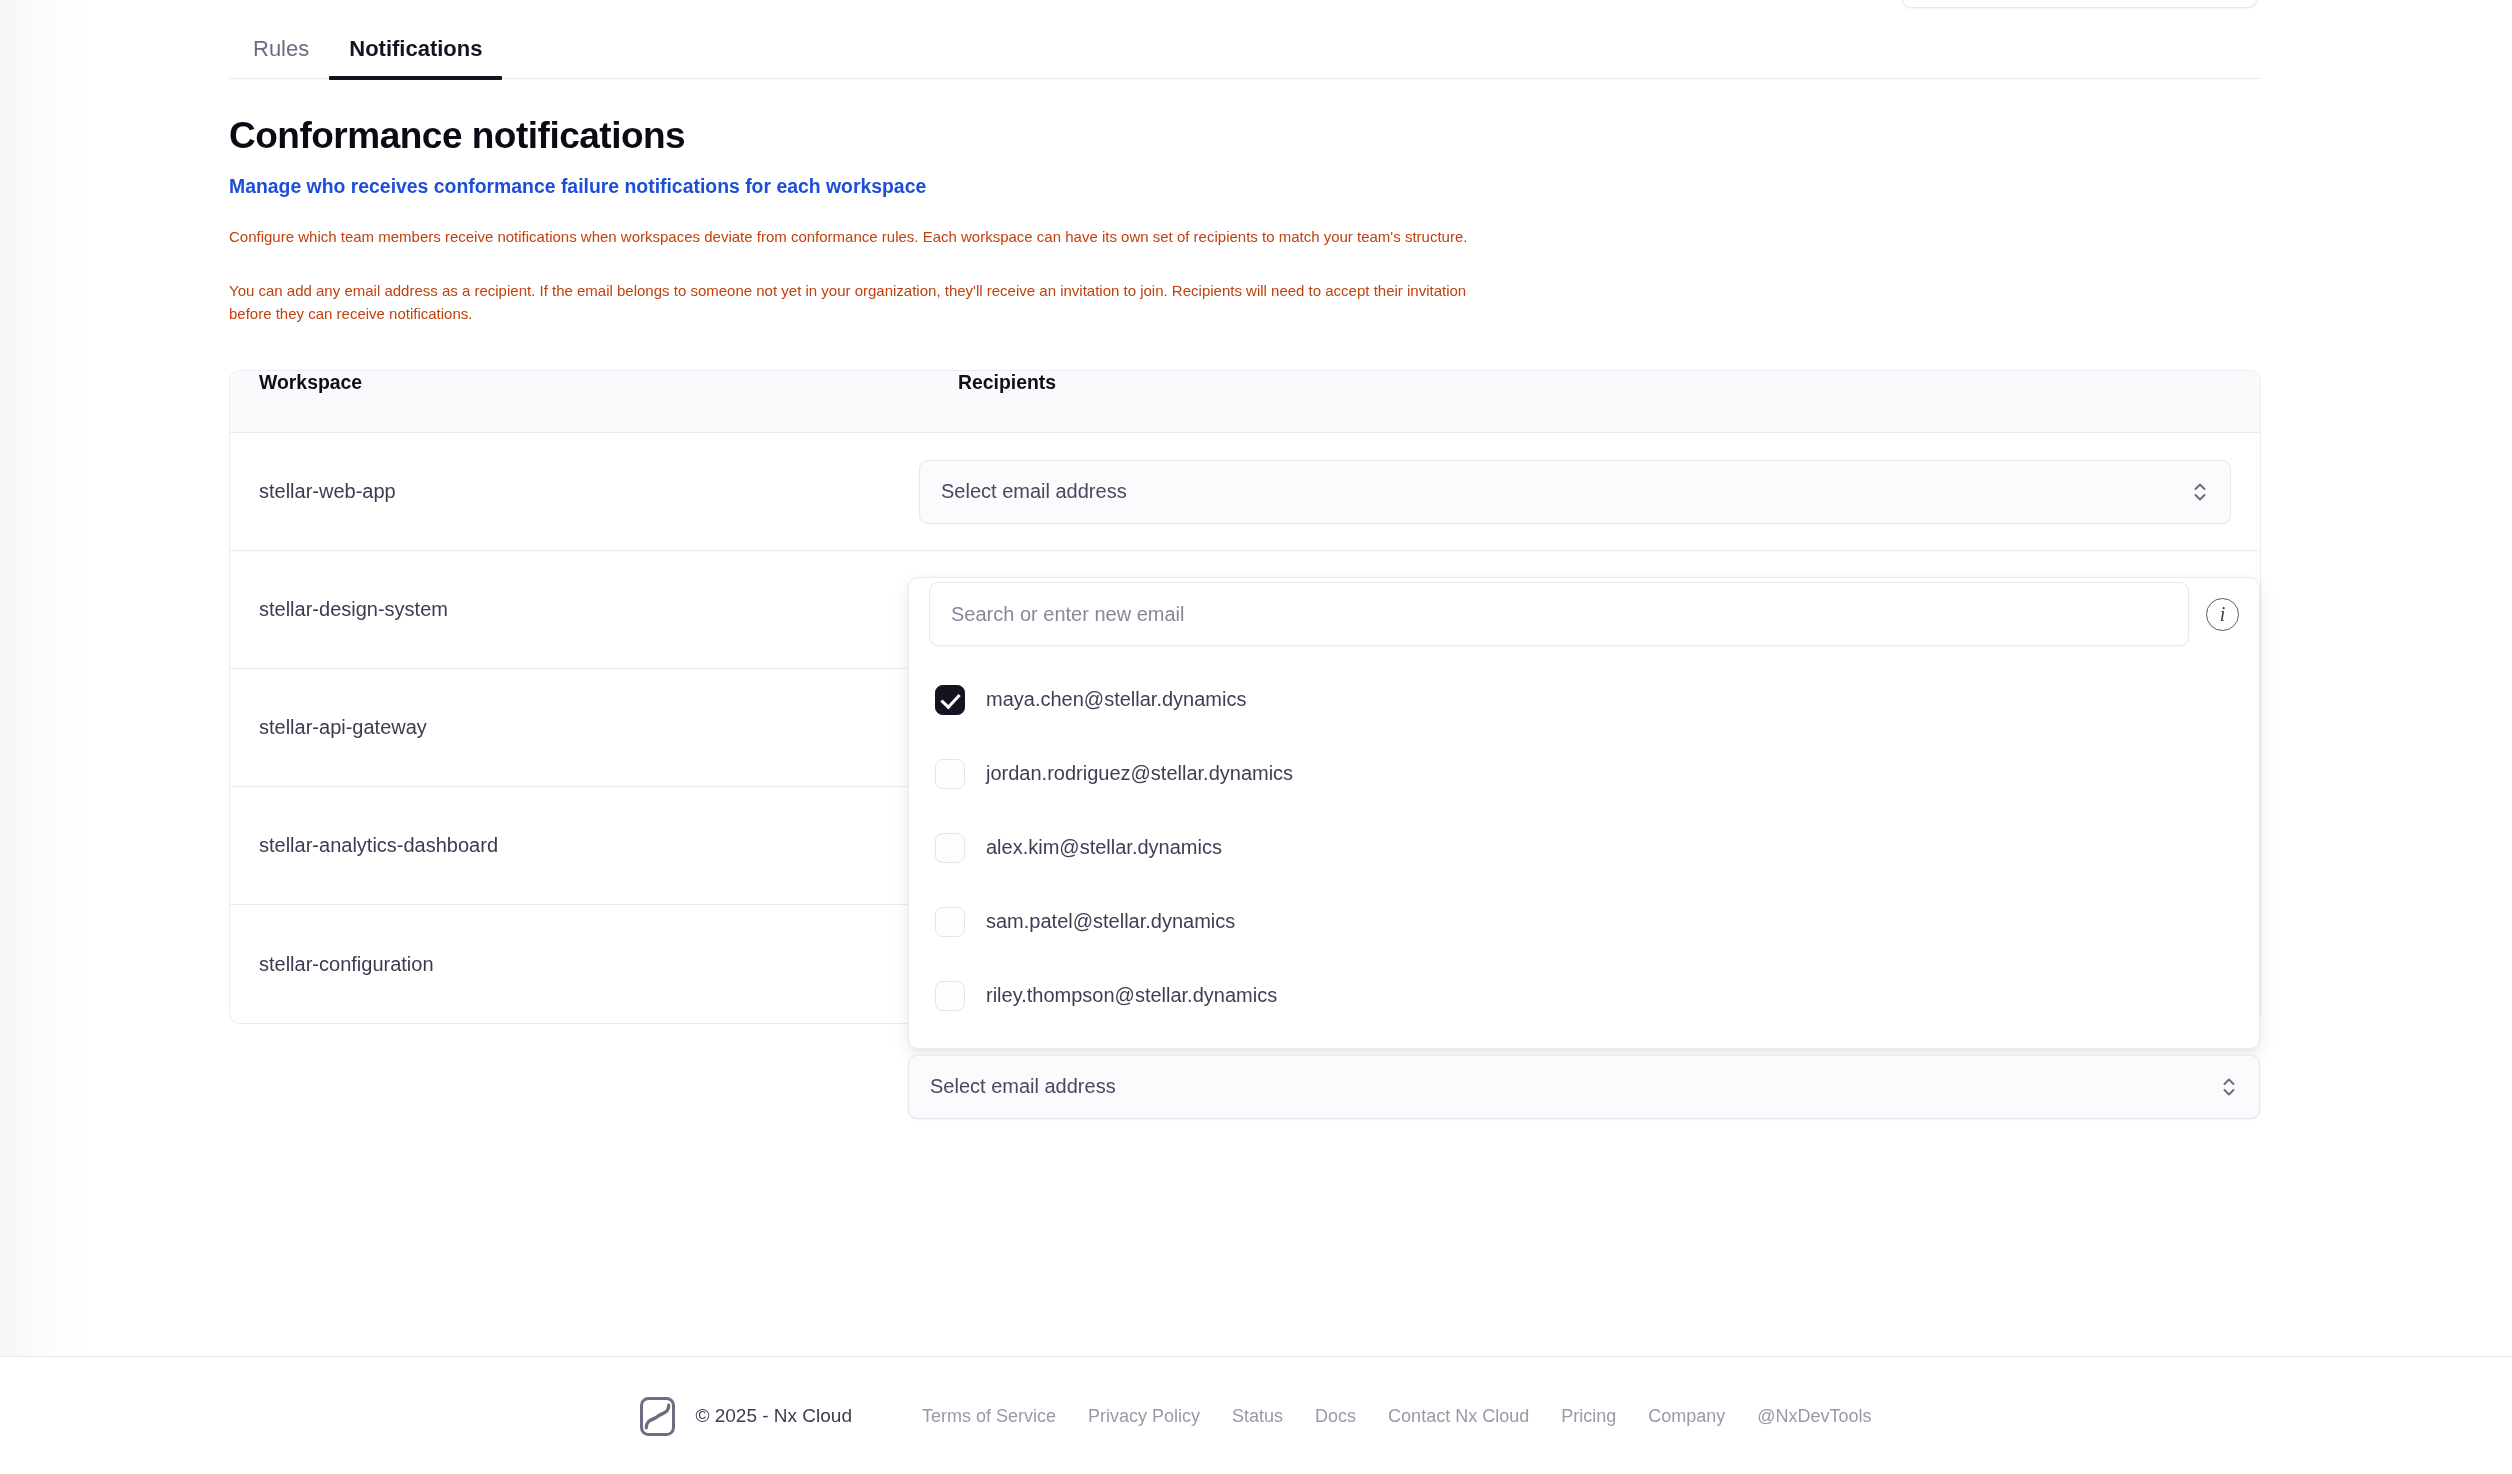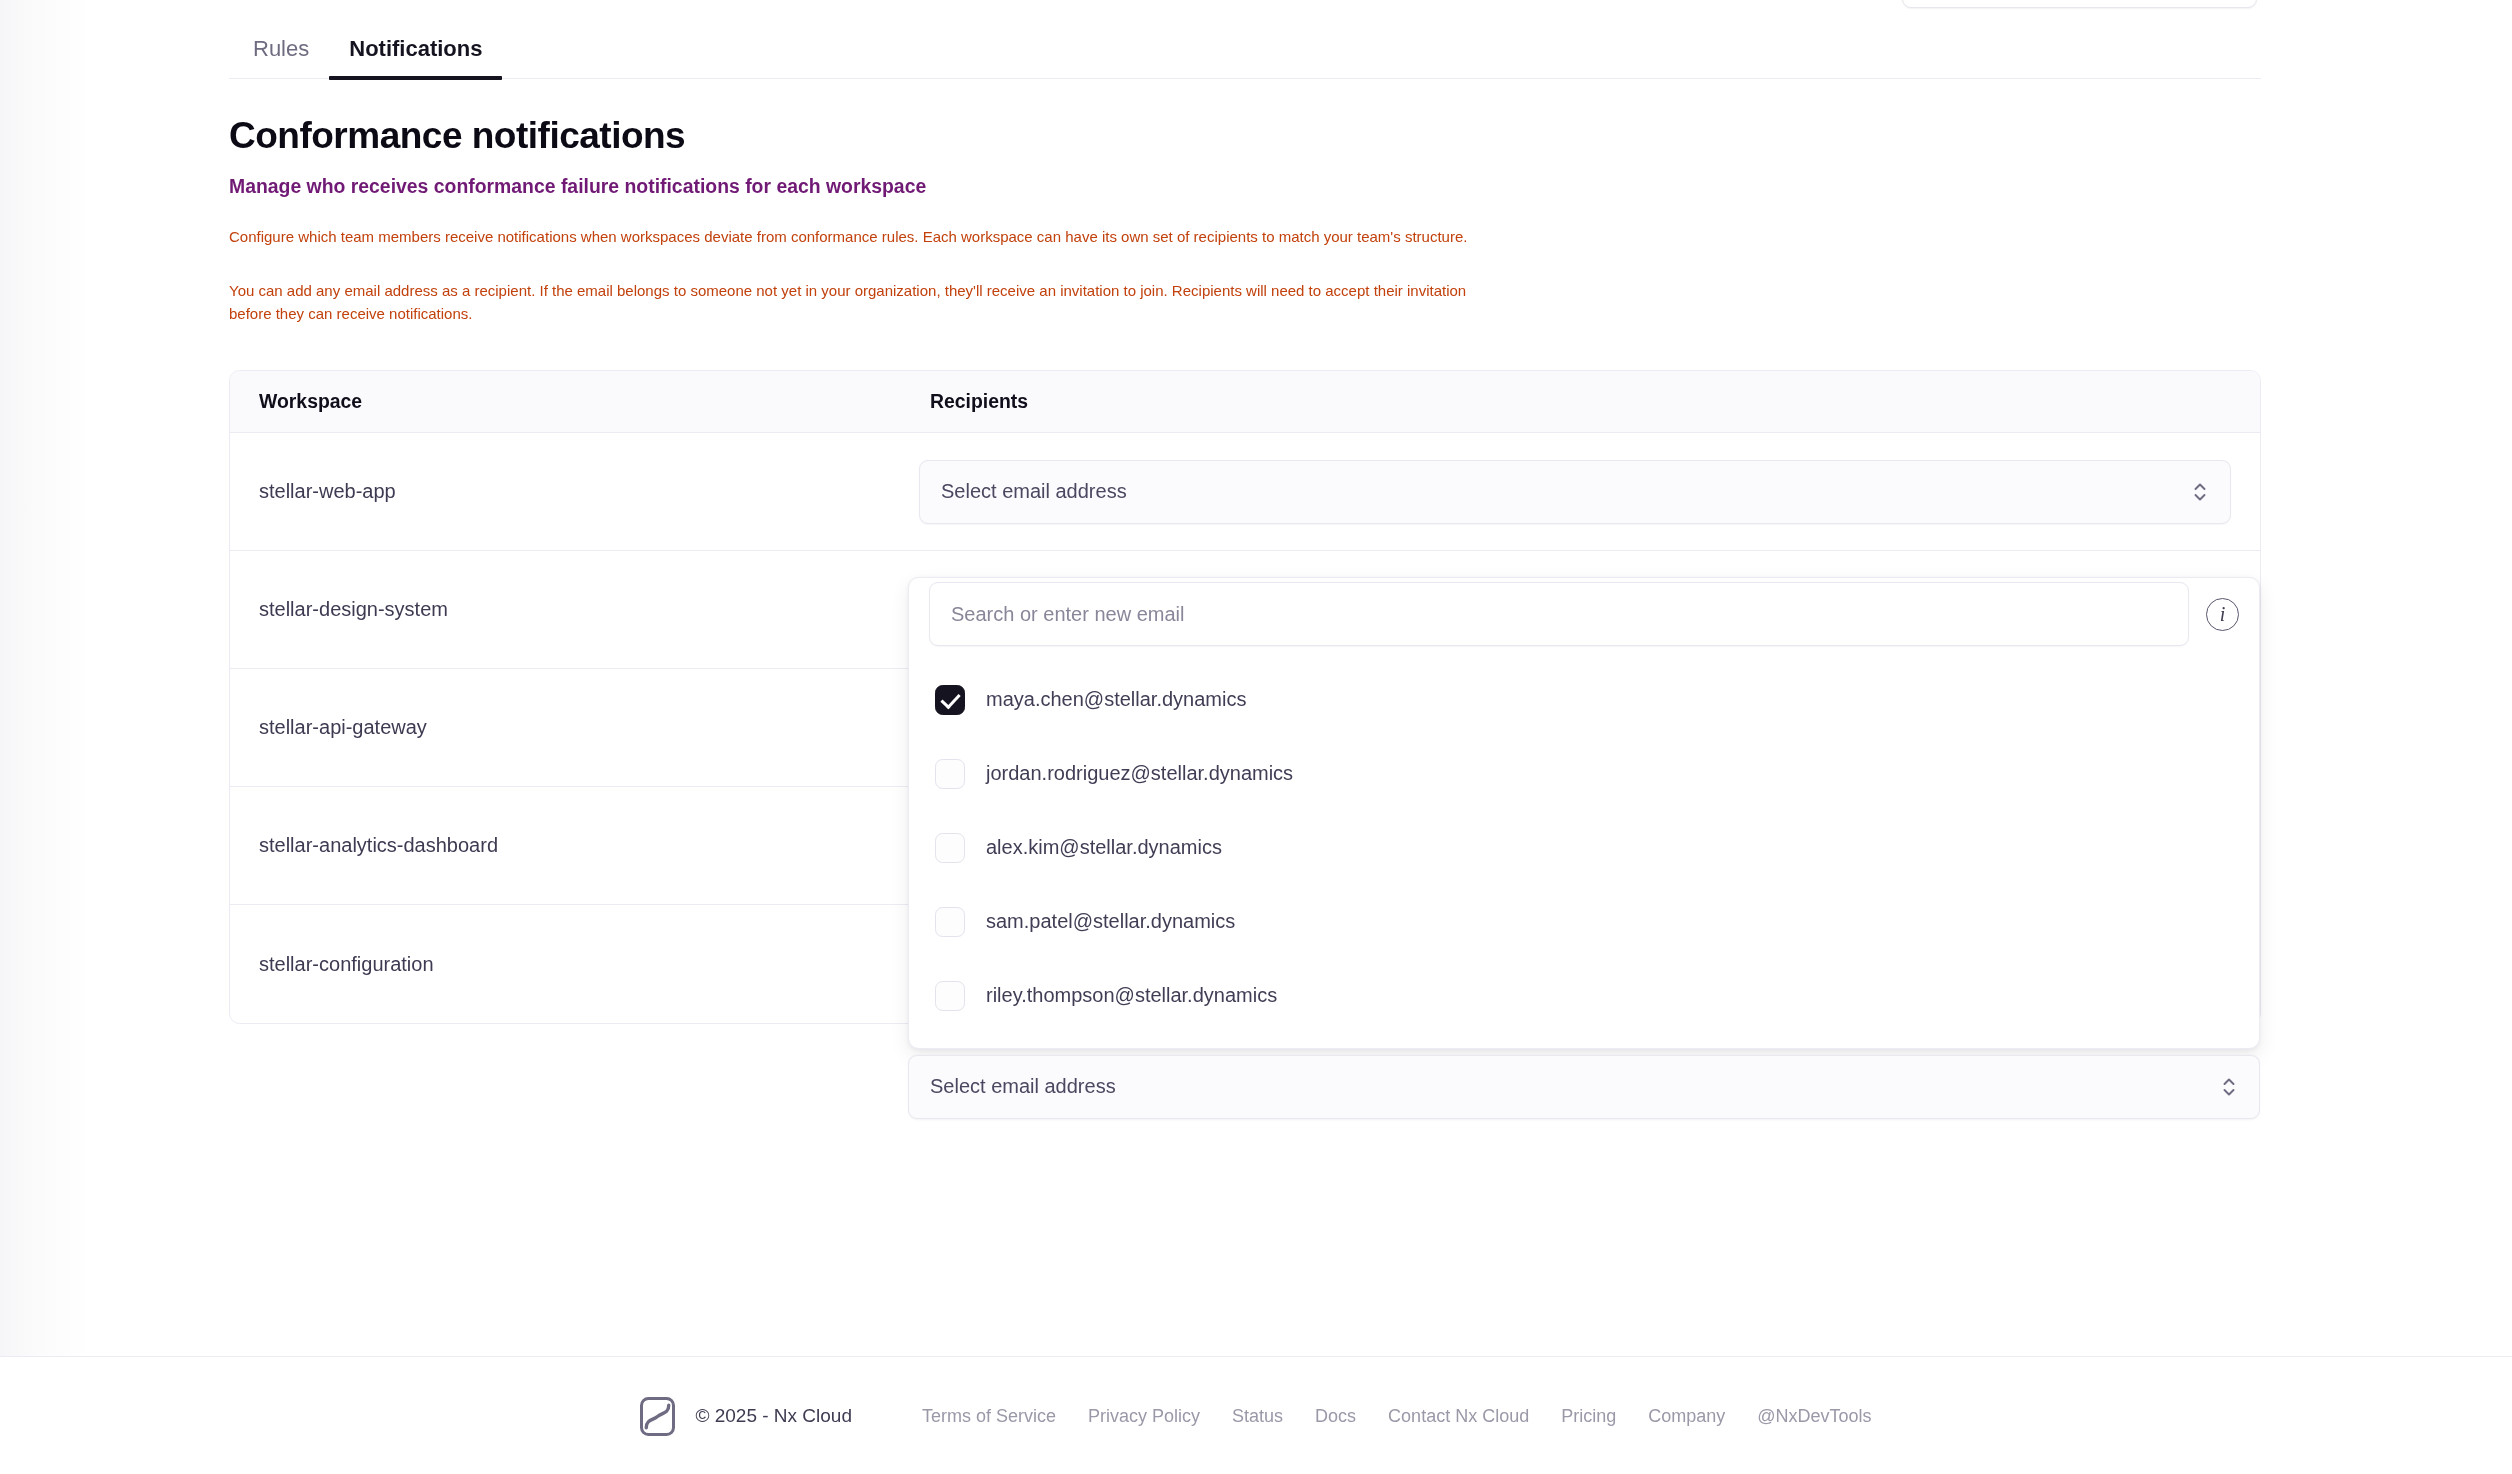--- a/index.html
+++ b/index.html
@@ -85,21 +85,21 @@
   .page-title {
     font-size: 37px;
     font-weight: 700;
     color: #0c0a14;
     letter-spacing: -0.5px;
     margin-top: 36px;
   }
   .page-subtitle {
     font-size: 19.4px;
     font-weight: 700;
-    color: #701a75;
+    color: #1d4ed8;
     margin-top: 17.5px;
   }
   .para {
     font-size: 15px;
     line-height: 1.53;
     color: #c2410c;
     margin-top: 28px;
     max-width: 1245px;
     font-weight: 400;
   }
@@ -115,21 +115,21 @@
     overflow: visible;
     position: relative;
   }
 
   .table-head {
     display: flex;
     background: #faf9fc;
     border-bottom: 1.5px solid #eceaf2;
     border-radius: 9px 9px 0 0;
     height: 62px;
-    align-items: center;
+    gap: 28px;
   }
   .th {
     font-size: 19.4px;
     font-weight: 700;
     color: #100e1b;
   }
   .th.workspace { width: 671px; padding-left: 29px; }
   .th.recipients { flex: 1; padding-left: 29px; }
 
   .table-row {

